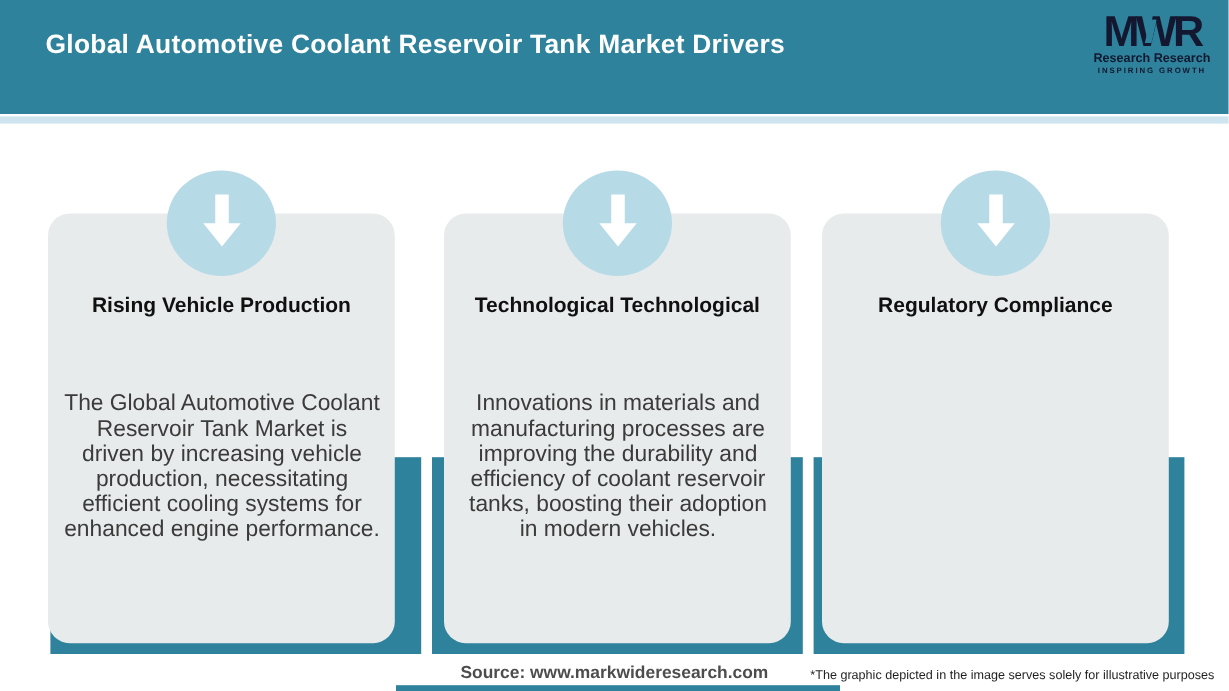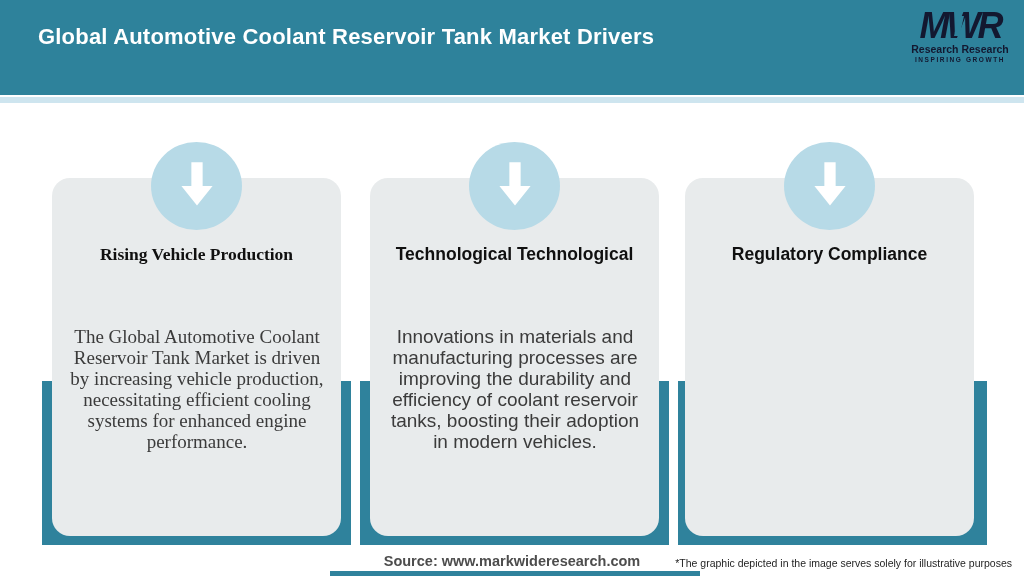--- a/index.html
+++ b/index.html
@@ -16,21 +16,21 @@
     position:absolute;left:0;top:97px;width:1024px;height:6px;
     background:#cee5ef;
   }
   .page-title{
     position:absolute;left:38px;top:24px;margin:0;
     color:#ffffff;font-size:22px;font-weight:bold;letter-spacing:.2px;
   }
   
   .logo{position:absolute;right:8px;top:8px;width:112px;text-align:center;color:#131830;}
   .logo-mwr{
-    font-size:36px;font-weight:800;font-style:italic;line-height:36px;
+    font-size:36px;font-weight:800;line-height:36px;
     letter-spacing:-3px;position:relative;
   }
   .logo-accent{
     position:absolute;left:50px;top:8px;width:10px;height:20px;
     background:#2E829B;
     clip-path:polygon(0 100%,45% 0,100% 0,55% 100%);
   }
   .logo-name{font-size:10.5px;font-weight:bold;margin-top:-1px;}
   .logo-tagline{font-size:6.5px;font-weight:bold;letter-spacing:1.6px;margin-top:1px;}
   
@@ -50,21 +50,21 @@
   .icon-circle svg{width:52px;height:58px;display:block;}
   .card-title{
     margin:0;position:absolute;left:0;right:0;top:66px;
     text-align:center;font-size:17.5px;font-weight:bold;color:#101010;
   }
   .card-desc{
     margin:0;position:absolute;left:13px;right:12px;top:148px;
     font-size:19px;line-height:21px;color:#3B3B3B;text-align:center;
   }
   
-  .g1 .backdrop{left:42px;}  .g1 .card{left:52px;font-family:Liberation Serif, serif;}
+  .g1 .backdrop{left:42px;}  .g1 .card{left:40px;}
   .g2 .backdrop{left:360px;} .g2 .card{left:370px;}
   .g3 .backdrop{left:678px;} .g3 .card{left:685px;}
   
   .source-line{
     position:absolute;left:0;width:1024px;top:553px;
     text-align:center;font-size:14.5px;font-weight:bold;color:#4D4D4D;
   }
   .disclaimer{
     position:absolute;right:12px;top:557px;
     font-size:10.5px;color:#1f1f1f;

